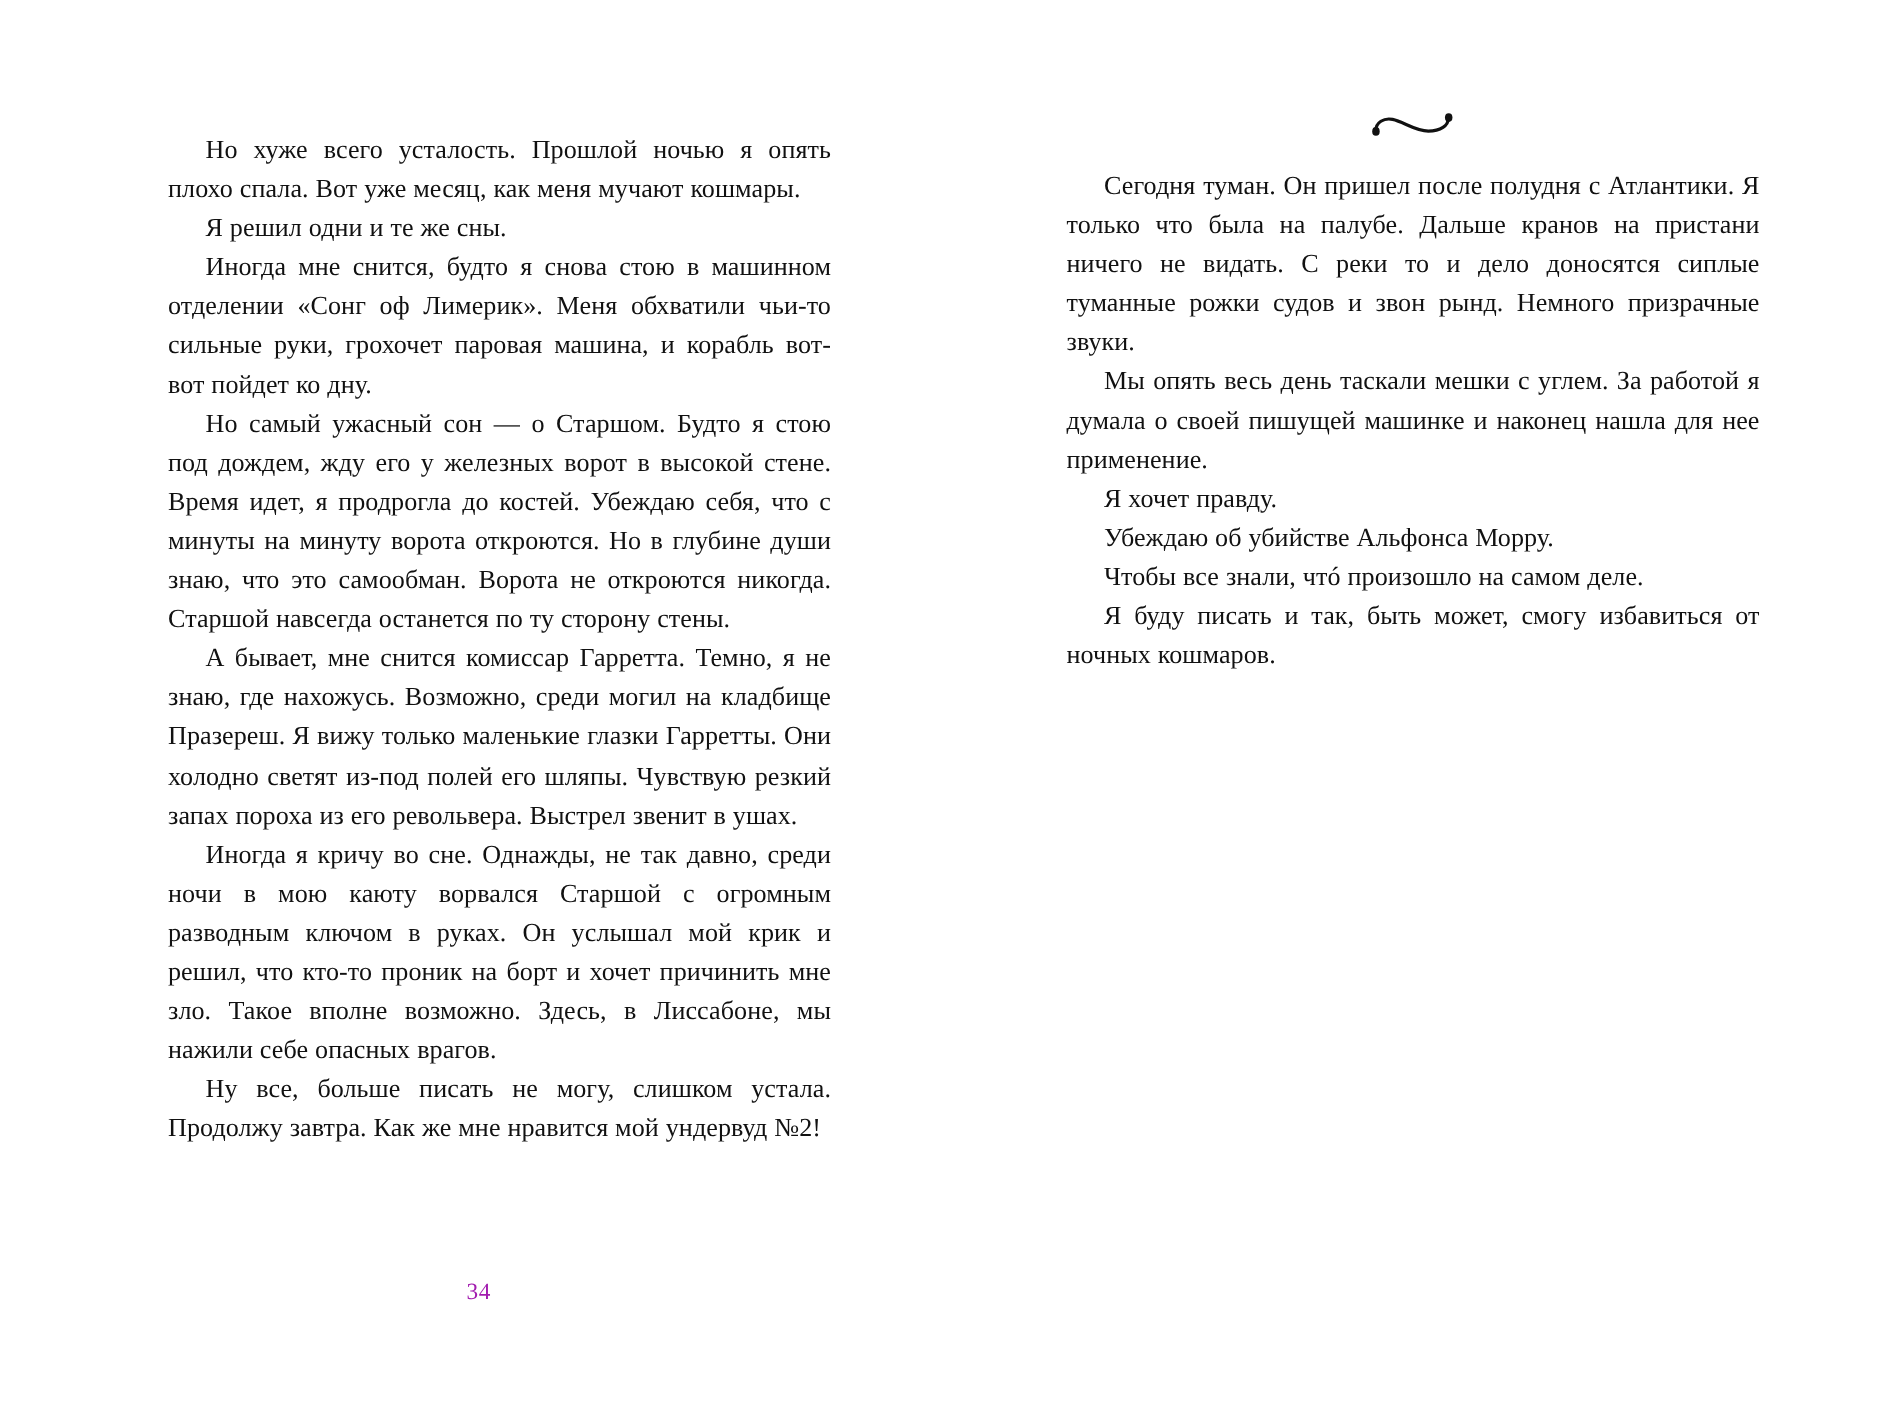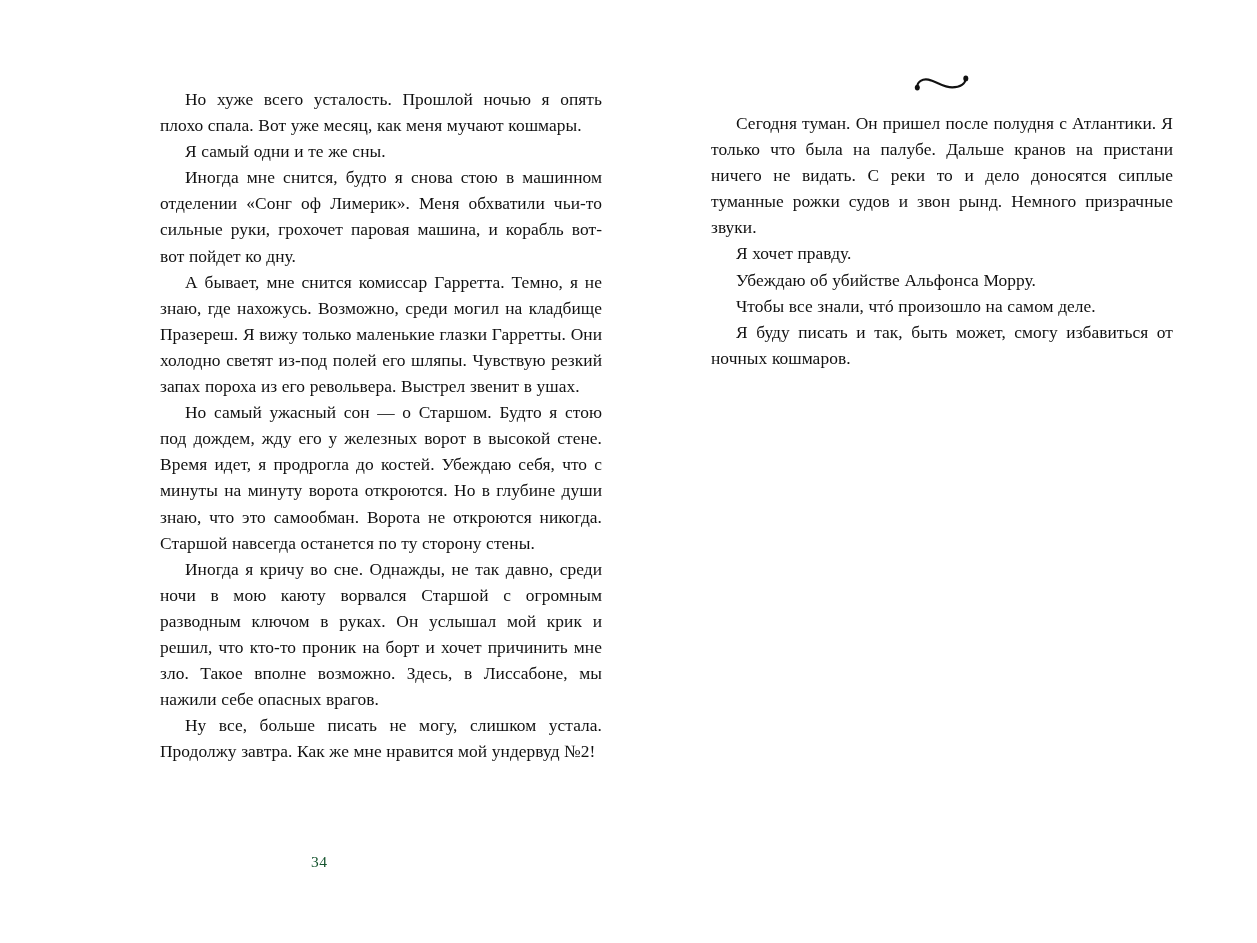--- a/index.html
+++ b/index.html
@@ -37,21 +37,21 @@
     top: 0;
     width: 462px;
     height: 804px;
   }
 
   .text-block {
     position: absolute;
     left: 0;
     width: 100%;
   }
-  .page-verso .text-block { top: 86px; margin-left: 48px; }
+  .page-verso .text-block { top: 86px; }
   .page-recto .text-block { top: 110px; }
 
   p.para {
     margin: 0;
     text-align: justify;
     text-justify: inter-word;
     text-indent: 25px;
     font-size: 17.4px;
     line-height: 26.1px;
     letter-spacing: 0.05px;
@@ -77,52 +77,53 @@
     display: block;
   }
 
   
   .folio {
     position: absolute;
     left: 199px;
     top: 852px;
     font-size: 15.5px;
     line-height: 20px;
-    color: #14532d;
+    color: #a21caf;
     letter-spacing: 0.4px;
   }
 </style>
 </head>
 <body>
 
 <div class="page-spread">
 
   <div class="page-verso">
     <div class="text-block">
       <p class="para">Но хуже всего усталость. Прошлой ночью я опять плохо спала. Вот уже месяц, как меня мучают кошмары.</p>
-      <p class="para">Я самый одни и те же сны.</p>
+      <p class="para">Я решил одни и те же сны.</p>
       <p class="para">Иногда мне снится, будто я снова стою в машинном отделении «Сонг оф Лимерик». Меня обхватили чьи-то сильные руки, грохочет паровая машина, и корабль вот-вот пойдет ко дну.</p>
+      <p class="para">Но самый ужасный сон — о Старшом. Будто я стою под дождем, жду его у железных ворот в высокой стене. Время идет, я продрогла до костей. Убеждаю себя, что с минуты на минуту ворота откроются. Но в глубине души знаю, что это самообман. Ворота не откроются никогда. Старшой навсегда останется по ту сторону стены.</p>
       <p class="para">А бывает, мне снится комиссар Гарретта. Темно, я не знаю, где нахожусь. Возможно, среди могил на кладбище Празереш. Я вижу только маленькие глазки Гарретты. Они холодно светят из-под полей его шляпы. Чувствую резкий запах пороха из его револьвера. Выстрел звенит в ушах.</p>
-      <p class="para">Но самый ужасный сон — о Старшом. Будто я стою под дождем, жду его у железных ворот в высокой стене. Время идет, я продрогла до костей. Убеждаю себя, что с минуты на минуту ворота откроются. Но в глубине души знаю, что это самообман. Ворота не откроются никогда. Старшой навсегда останется по ту сторону стены.</p>
       <p class="para">Иногда я кричу во сне. Однажды, не так давно, среди ночи в мою каюту ворвался Старшой с огромным разводным ключом в руках. Он услышал мой крик и решил, что кто-то проник на борт и хочет причинить мне зло. Такое вполне возможно. Здесь, в Лиссабоне, мы нажили себе опасных врагов.</p>
       <p class="para">Ну все, больше писать не могу, слишком устала. Продолжу завтра. Как же мне нравится мой ундервуд №2!</p>
     </div>
     <div class="folio">34</div>
   </div>
 
   <div class="page-recto">
     <div class="ornament">
       <svg width="56" height="22" viewBox="0 0 56 22" aria-hidden="true">
         <path d="M3.2 15.2 C3.2 9.6 8.6 6.4 14.4 7.6 C21.4 9.0 29.6 15.4 38.2 15.4 C46.4 15.4 51.6 11.6 51.6 6.8" fill="none" stroke="#111111" stroke-width="2.1" stroke-linecap="round"></path>
         <ellipse cx="3.3" cy="15.6" rx="2.5" ry="2.9" fill="#111111"></ellipse>
         <ellipse cx="51.8" cy="6.4" rx="2.5" ry="2.9" fill="#111111"></ellipse>
       </svg>
     </div>
     <div class="text-block">
       <p class="para">Сегодня туман. Он пришел после полудня с Атлантики. Я только что была на палубе. Дальше кранов на пристани ничего не видать. С реки то и дело доносятся сиплые туманные рожки судов и звон рынд. Немного призрачные звуки.</p>
+      <p class="para">Мы опять весь день таскали мешки с углем. За работой я думала о своей пишущей машинке и наконец нашла для нее применение.</p>
       <p class="para last-line-natural">Я хочет правду.</p>
       <p class="para last-line-natural">Убеждаю об убийстве Альфонса Морру.</p>
       <p class="para last-line-natural">Чтобы все знали, чтó произошло на самом деле.</p>
       <p class="para">Я буду писать и так, быть может, смогу избавиться от ночных кошмаров.</p>
     </div>
   </div>
 
 </div>
 
 </body></html>

